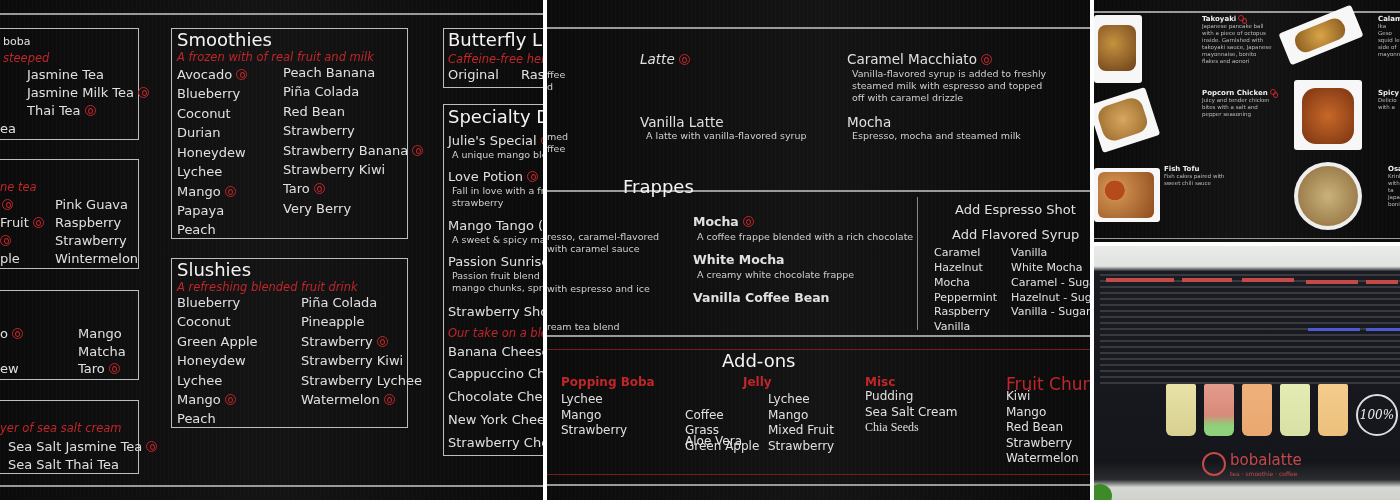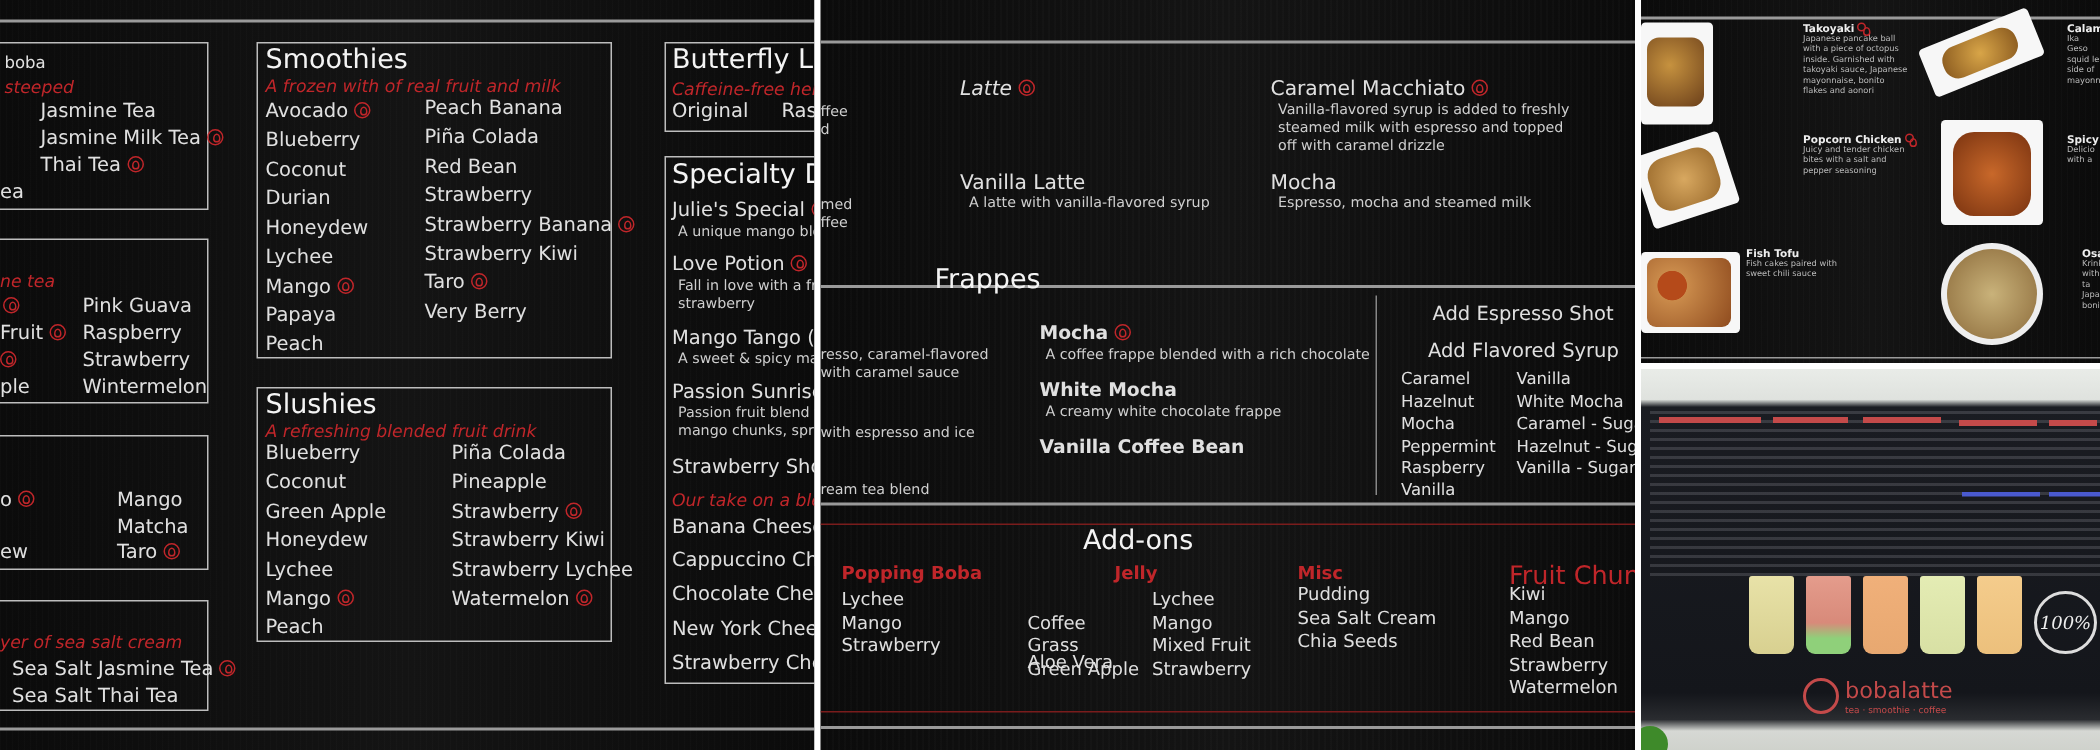--- a/index.html
+++ b/index.html
@@ -198,21 +198,21 @@
   <div class="item" style="left:138px; top:424px; font-size:12px;">Grass</div>
   <div class="item" style="left:138px; top:440px; font-size:12px;">Green Apple</div>
   <div class="item" style="left:221px; top:393px; font-size:12px;">Lychee</div>
   <div class="item" style="left:221px; top:409px; font-size:12px;">Mango</div>
   <div class="item" style="left:221px; top:424px; font-size:12px;">Mixed Fruit</div>
   <div class="item" style="left:221px; top:440px; font-size:12px;">Strawberry</div>
 
   <div class="item red" style="left:318px; top:376px; font-weight:bold; font-size:12px;">Misc</div>
   <div class="item" style="left:318px; top:390px; font-size:12px;">Pudding</div>
   <div class="item" style="left:318px; top:406px; font-size:12px;">Sea Salt Cream</div>
-  <div class="item" style="left:318px; top:421px; font-size:12px;">Chia Seeds</div>
+  <div class="item" style="left:318px; top:421px; font-size:12px;font-family:Liberation Serif, serif;">Chia Seeds</div>
 
   <div class="item red" style="left:459px; top:376px; font-weight:normal; font-size:17px;">Fruit Chunks</div>
   <div class="item" style="left:459px; top:390px; font-size:12px;">Kiwi</div>
   <div class="item" style="left:459px; top:406px; font-size:12px;">Mango</div>
   <div class="item" style="left:459px; top:421px; font-size:12px;">Red Bean</div>
   <div class="item" style="left:459px; top:437px; font-size:12px;">Strawberry</div>
   <div class="item" style="left:459px; top:452px; font-size:12px;">Watermelon</div>
 </div>
 
 <div class="sep" style="left:1090px;"></div>

